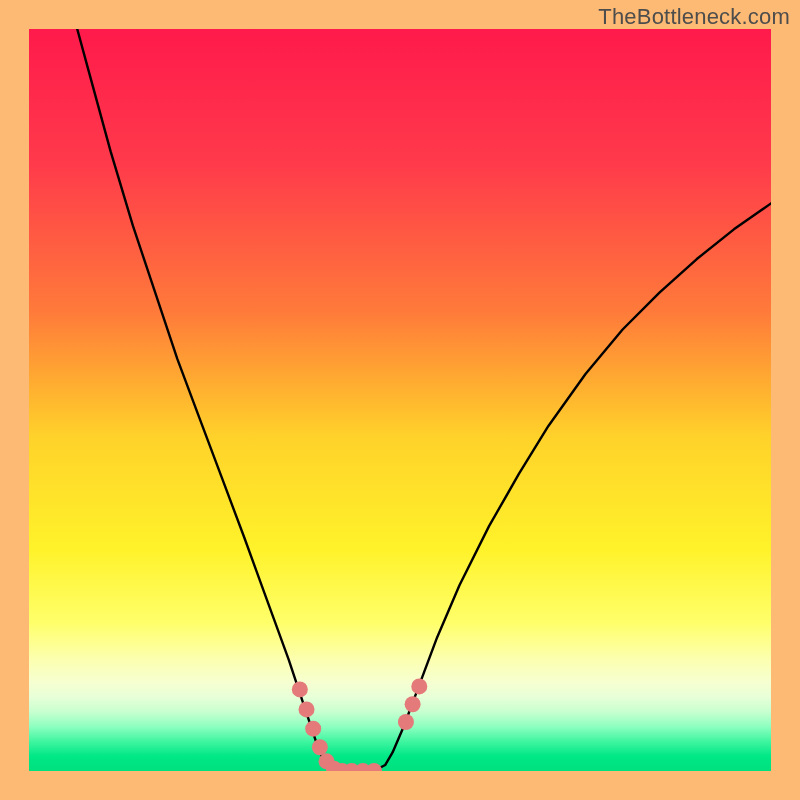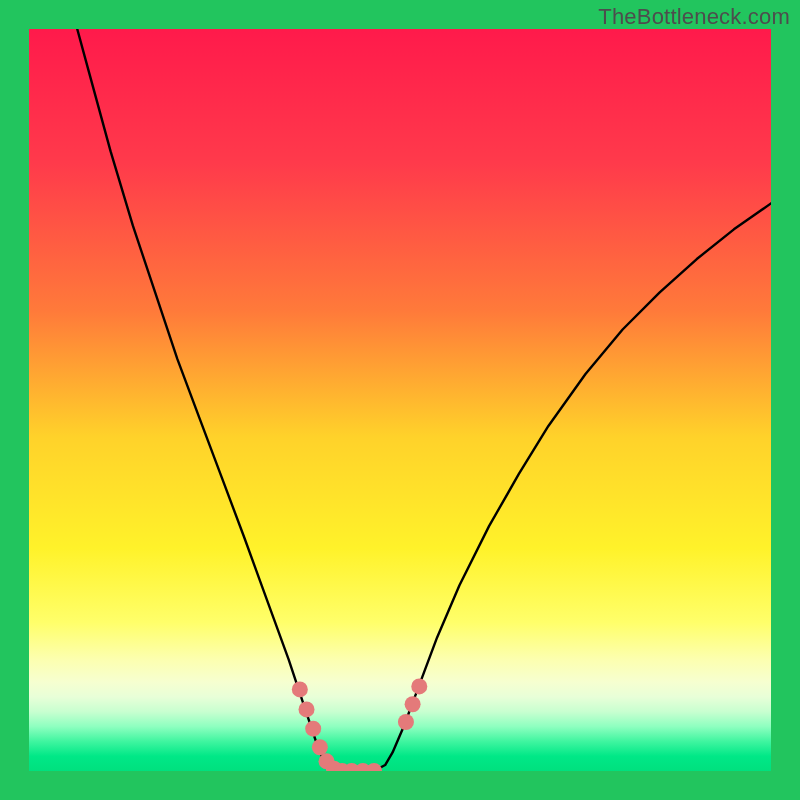--- a/index.html
+++ b/index.html
@@ -10,21 +10,21 @@
     overflow: hidden;
     background: #000;
     font-family: Arial, Helvetica, sans-serif;
   }
   .frame {
     position: absolute;
     top: 0;
     left: 0;
     width: 800px;
     height: 800px;
-    background: #22c55e;
+    background: #fdba74;
   }
   .plot-area {
     position: absolute;
     top: 29px;
     left: 29px;
     width: 742px;
     height: 742px;
     overflow: hidden;
   }
   .watermark {

